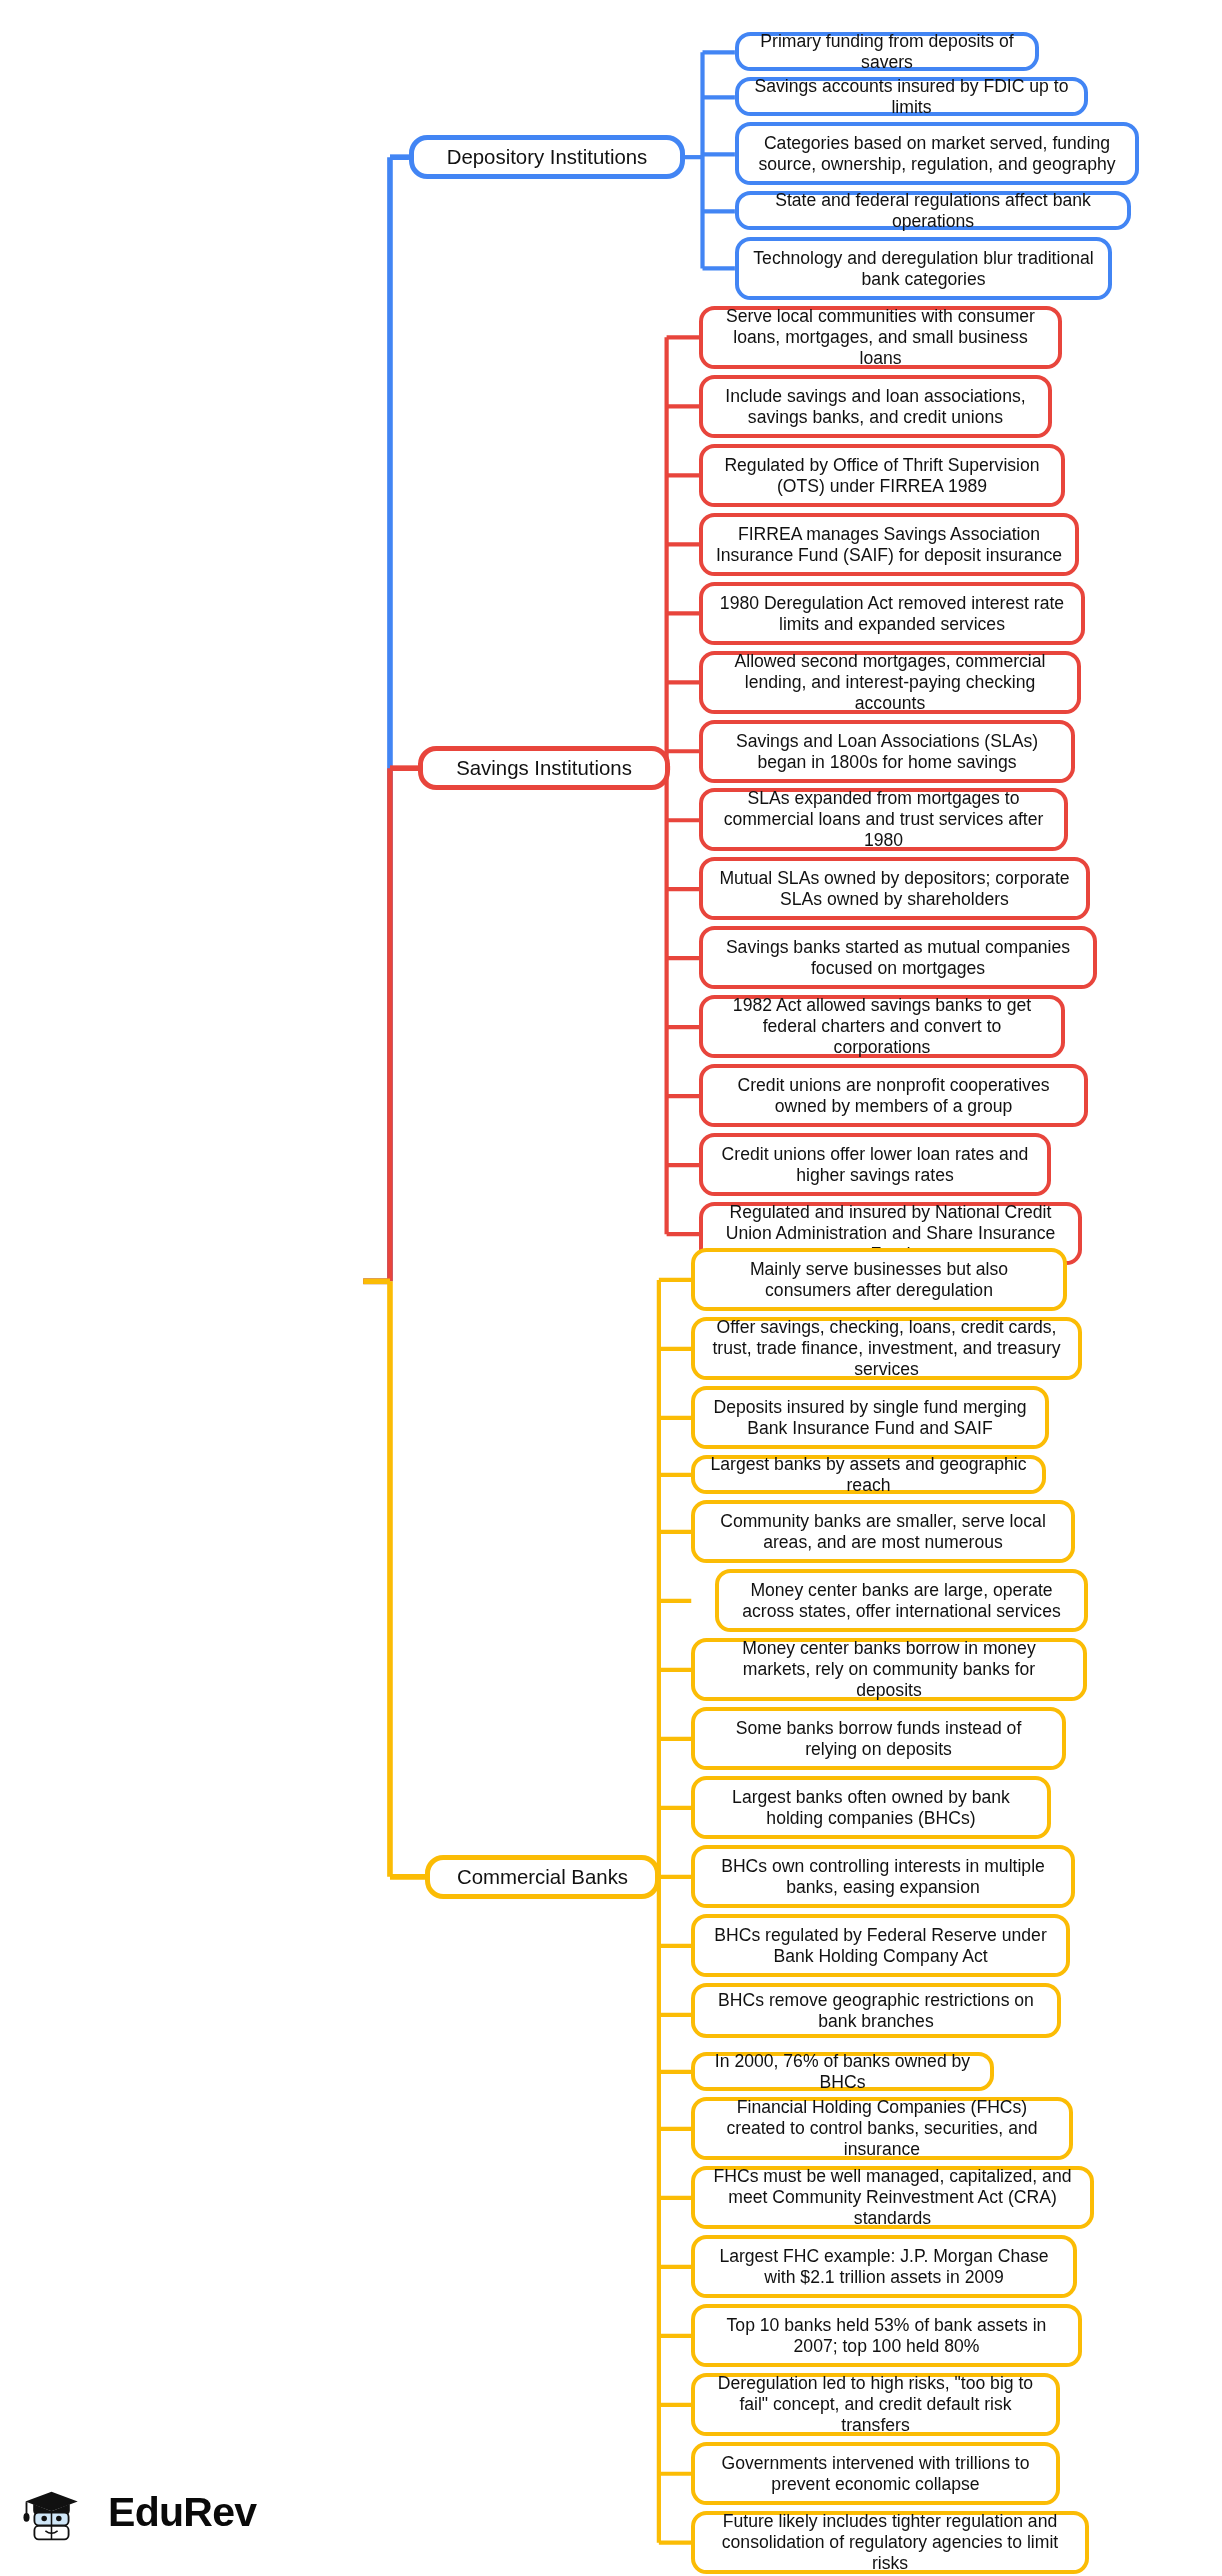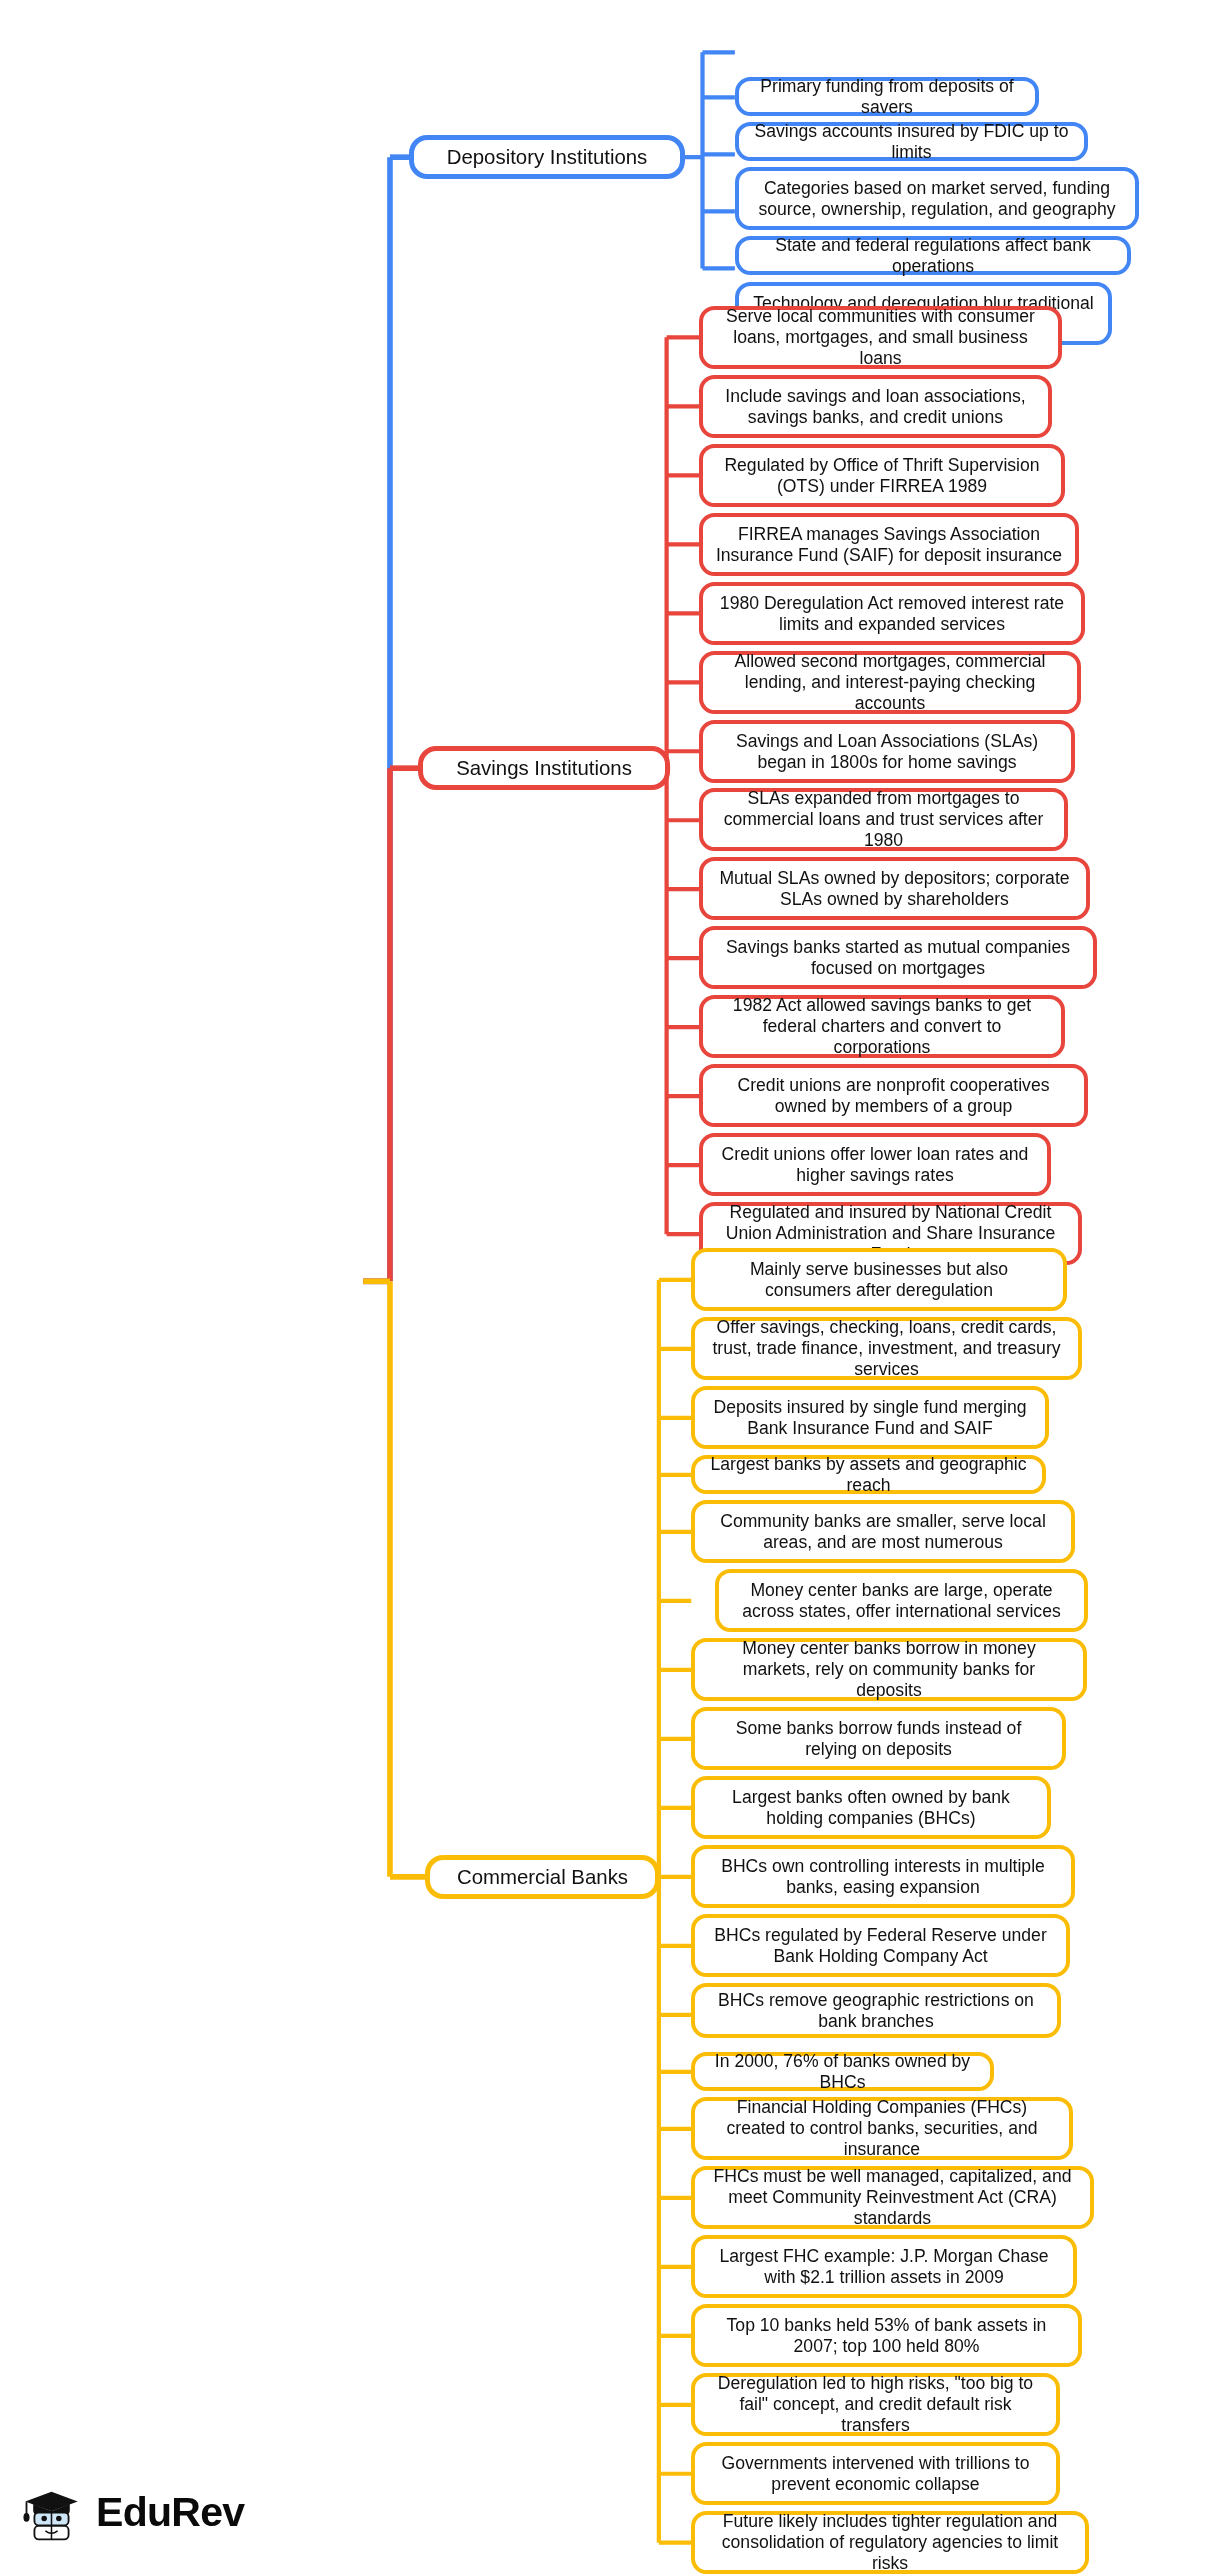--- a/index.html
+++ b/index.html
@@ -70,37 +70,37 @@
   .branch-red    { border-color: #E8453C; }
   .branch-yellow { border-color: #FBBC05; }
 
   
   .leaf-node {
     border-width: 4.2px;
     border-radius: 15.5px;
     font-size: 17.6px;
     padding: 4.2px 12.7px;
   }
-  .leaf-blue   { border-color: #4285F4; margin-top: 45px; }
+  .leaf-blue   { border-color: #4285F4; }
   .leaf-red    { border-color: #E8453C; }
   .leaf-yellow { border-color: #FBBC05; }
 
   .leaf-text, .branch-text, .root-text {
     display: block;
     width: 100%;
   }
 
   
   #brand {
     position: absolute;
     left: 21px;
     top: 2482px;
     display: flex;
     align-items: center;
-    gap: 14px;
+    gap: 26px;
   }
   #brand .brand-word {
     font-size: 41px;
     font-weight: bold;
     color: #0a0a0a;
     letter-spacing: -0.7px;
     line-height: 1;
   }
   #brand .brand-mark {
     width: 61px;

